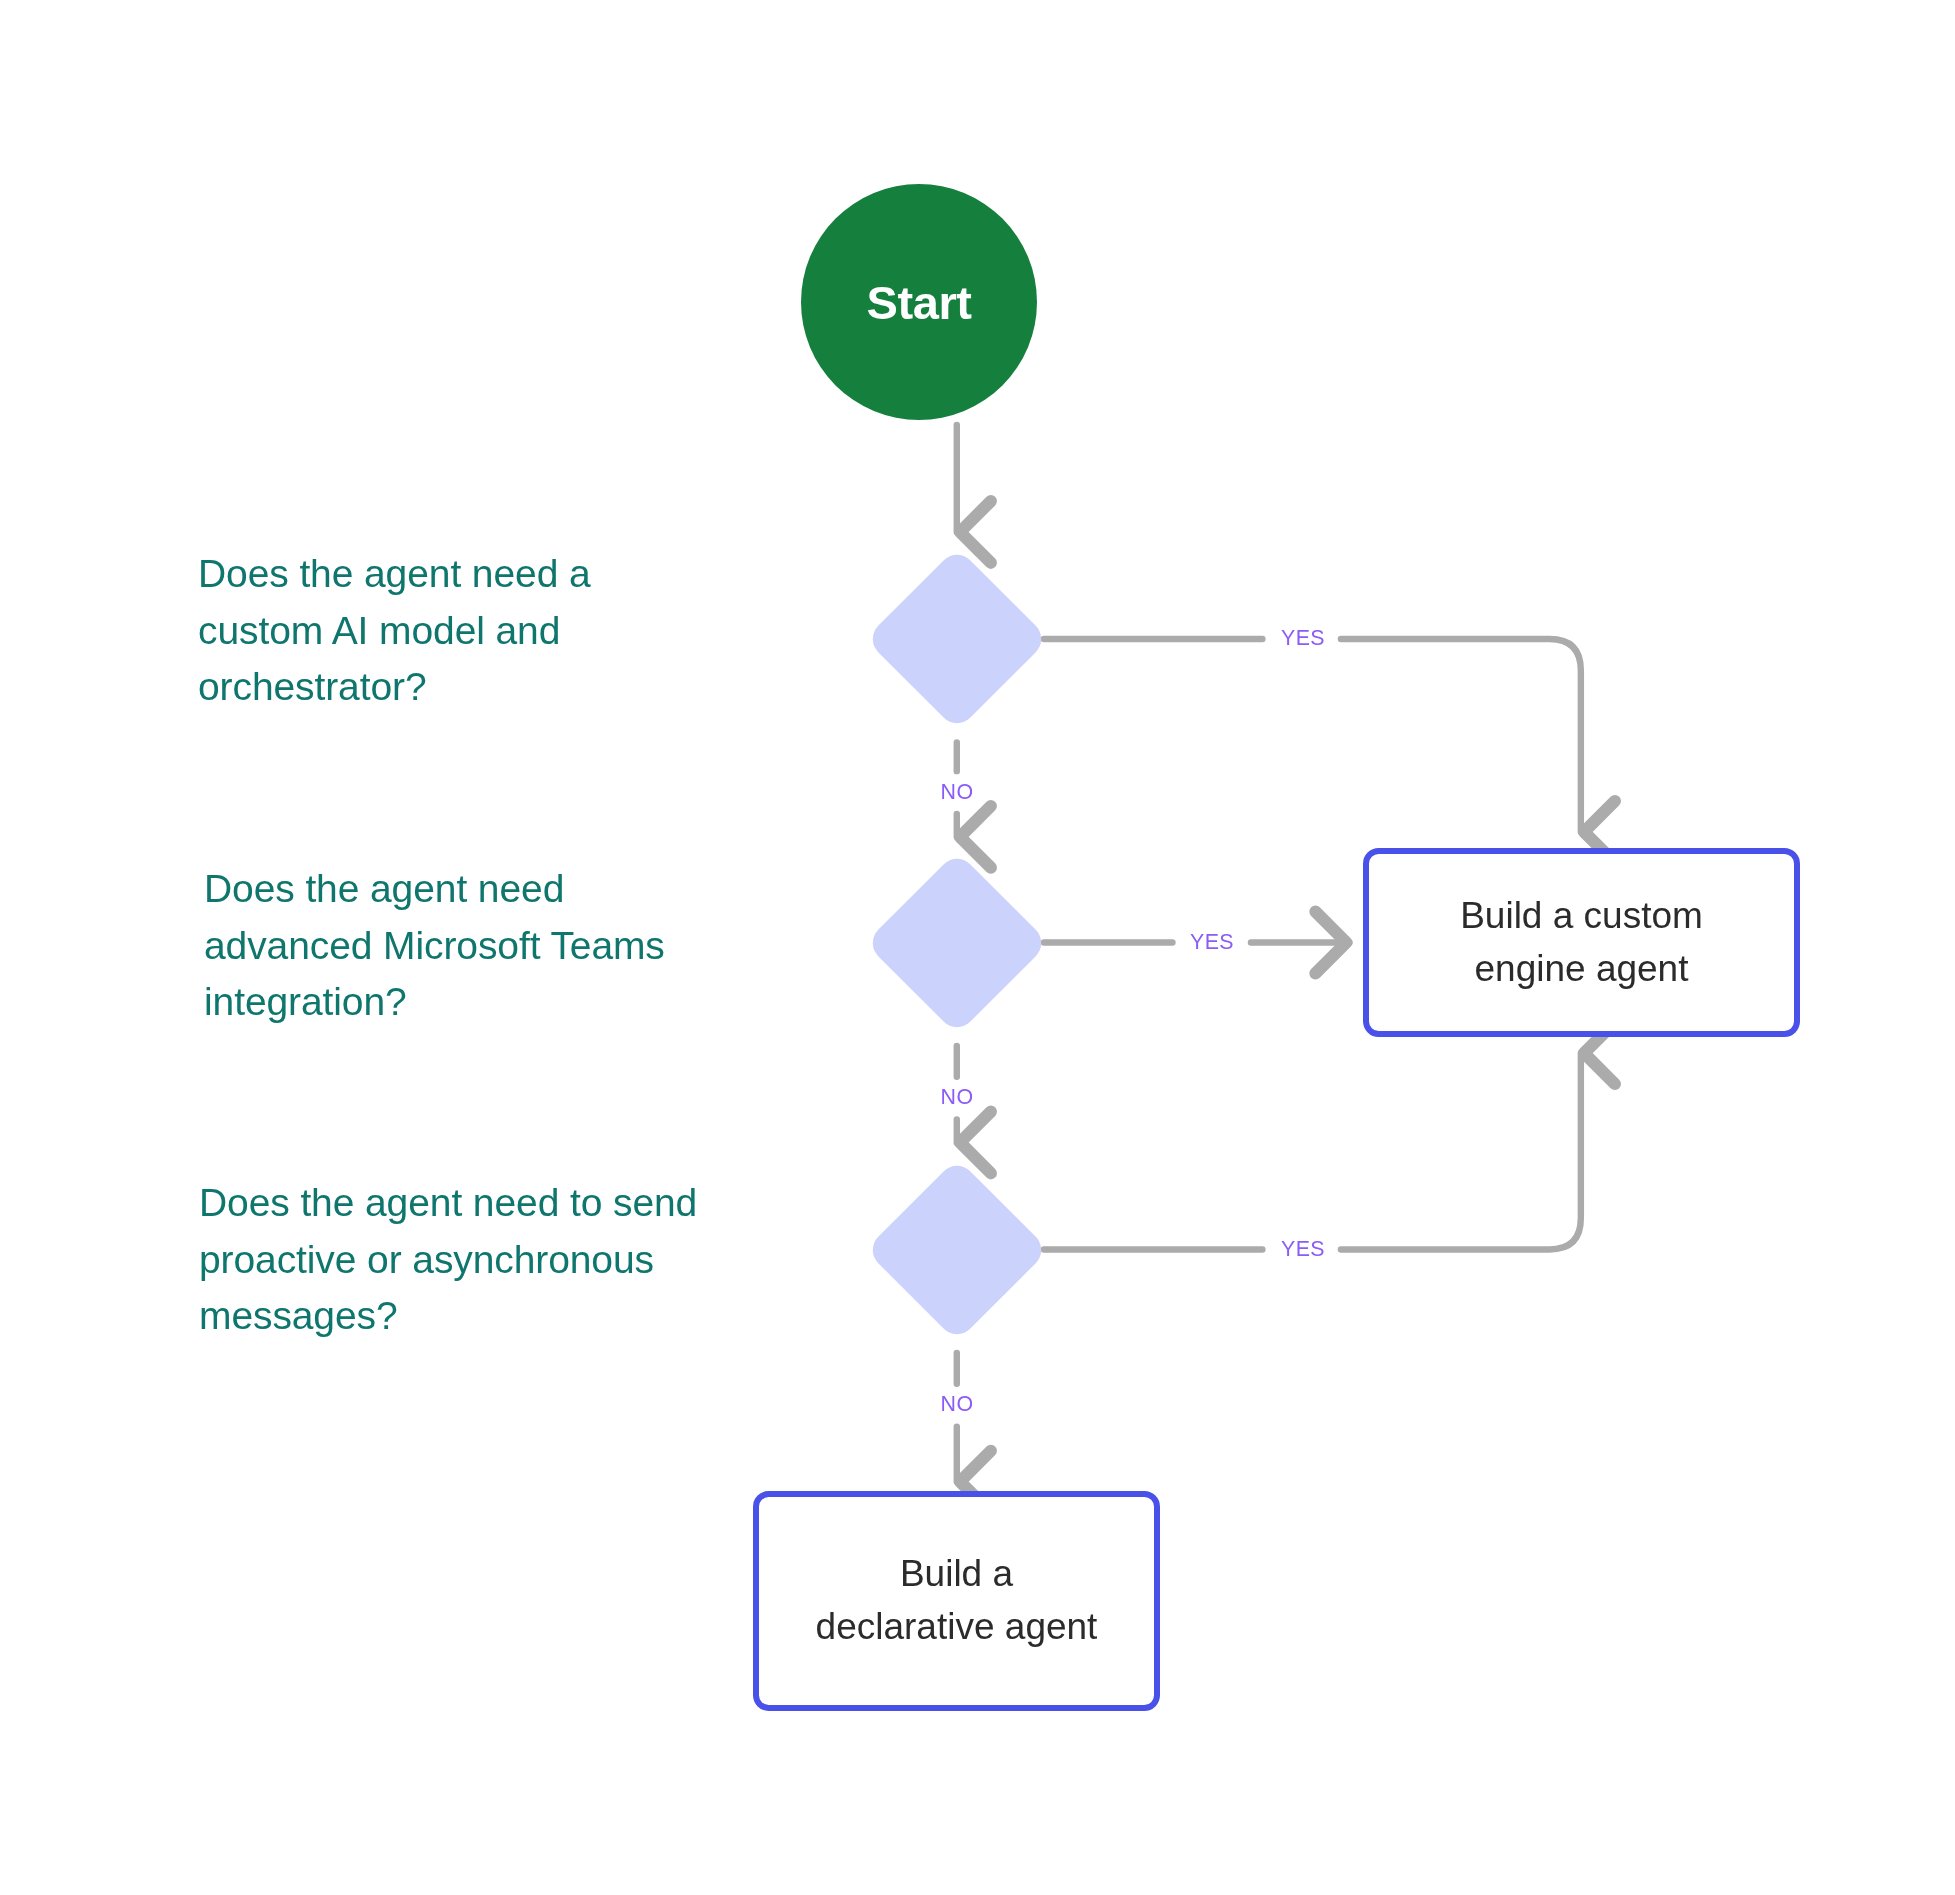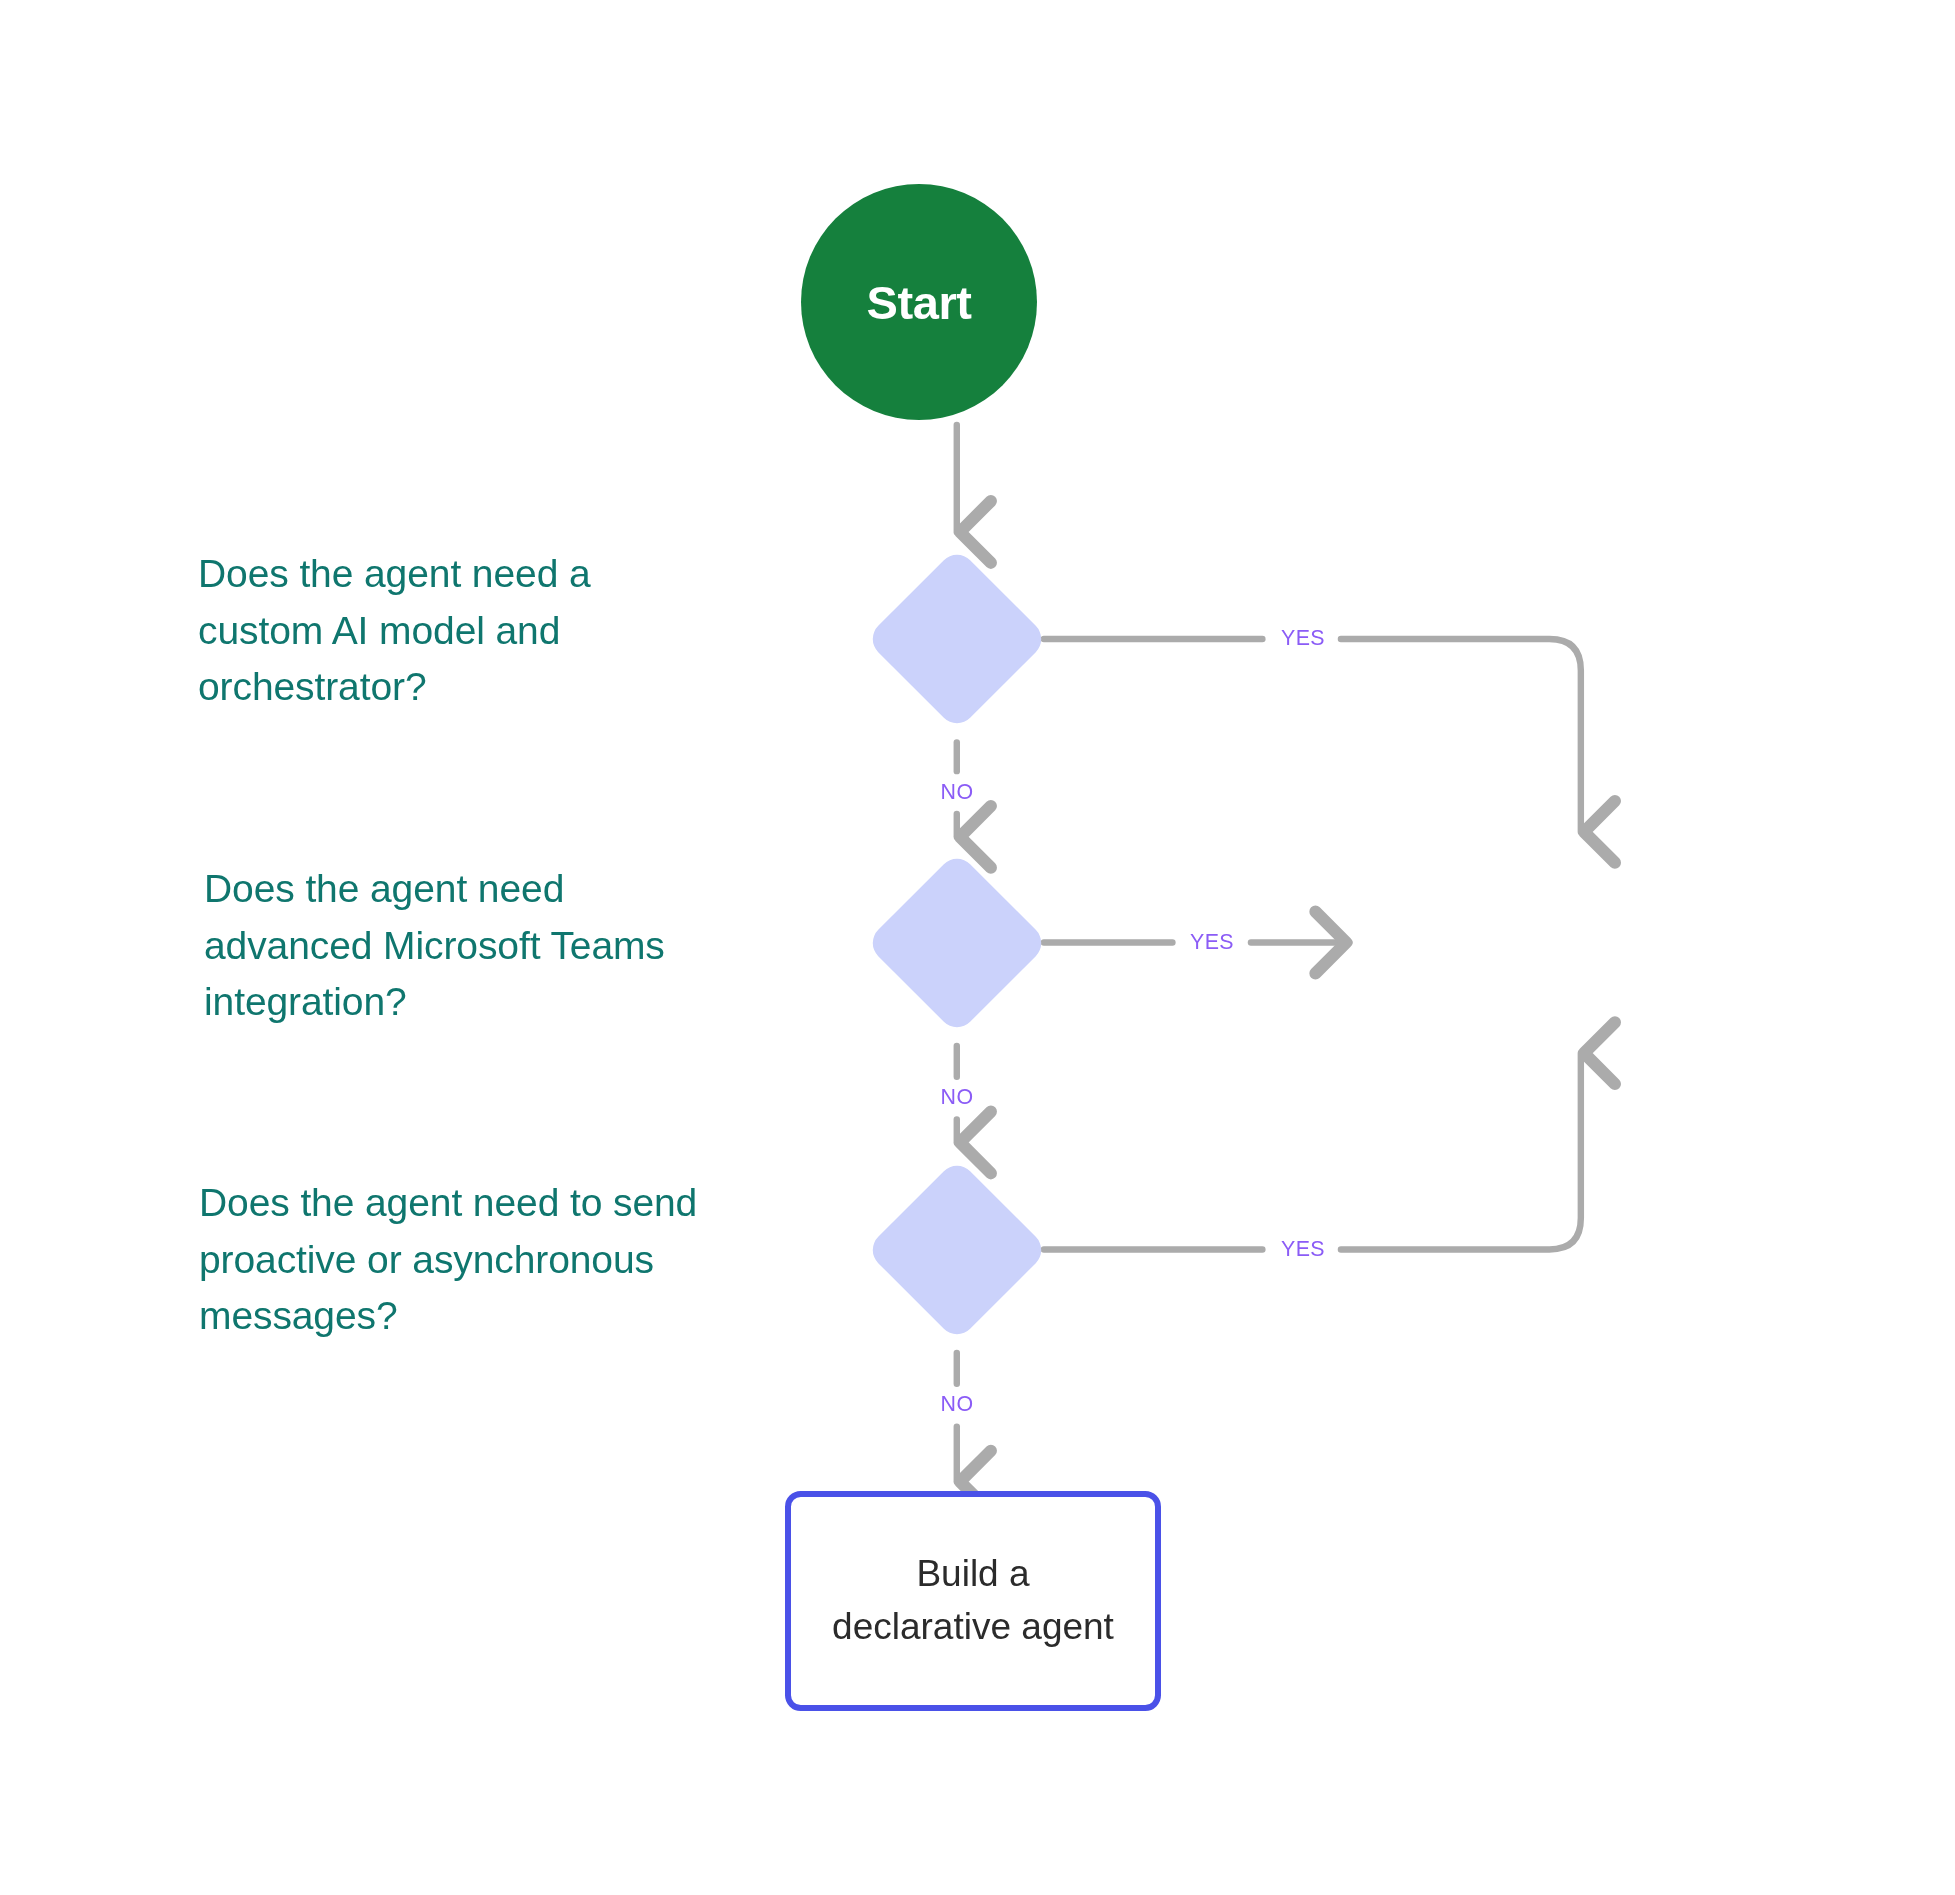--- a/index.html
+++ b/index.html
@@ -79,23 +79,22 @@
   }
   #box-custom-engine {
     left: 1363px;
     top: 848px;
     width: 437px;
     height: 189px;
   }
   #box-declarative {
     left: 753px;
     top: 1491px;
-    width: 376px;
+    width: 407px;
     height: 220px;
-    margin-left: 32px;
   }
 
   
   .question {
     position: absolute;
     color: #0f766e;
     font-size: 39px;
     line-height: 1.45;
     font-weight: 400;
     white-space: pre-line;
@@ -182,20 +181,24 @@
 
   <span class="edge-label" style="left:1303px; top:639px;">YES</span>
   <span class="edge-label" style="left:957px; top:793px;">NO</span>
 
   <span class="edge-label" style="left:1212px; top:943px;">YES</span>
   <span class="edge-label" style="left:957px; top:1098px;">NO</span>
 
   <span class="edge-label" style="left:1303px; top:1250px;">YES</span>
   <span class="edge-label" style="left:957px; top:1405px;">NO</span>
 
+  <div class="outcome-box" id="box-custom-engine">
+    <span class="outcome-text">Build a custom
+engine agent</span>
+  </div>
 
   <div class="outcome-box" id="box-declarative">
     <span class="outcome-text">Build a
 declarative agent</span>
   </div>
 
 </div>
 
 
 </body></html>

